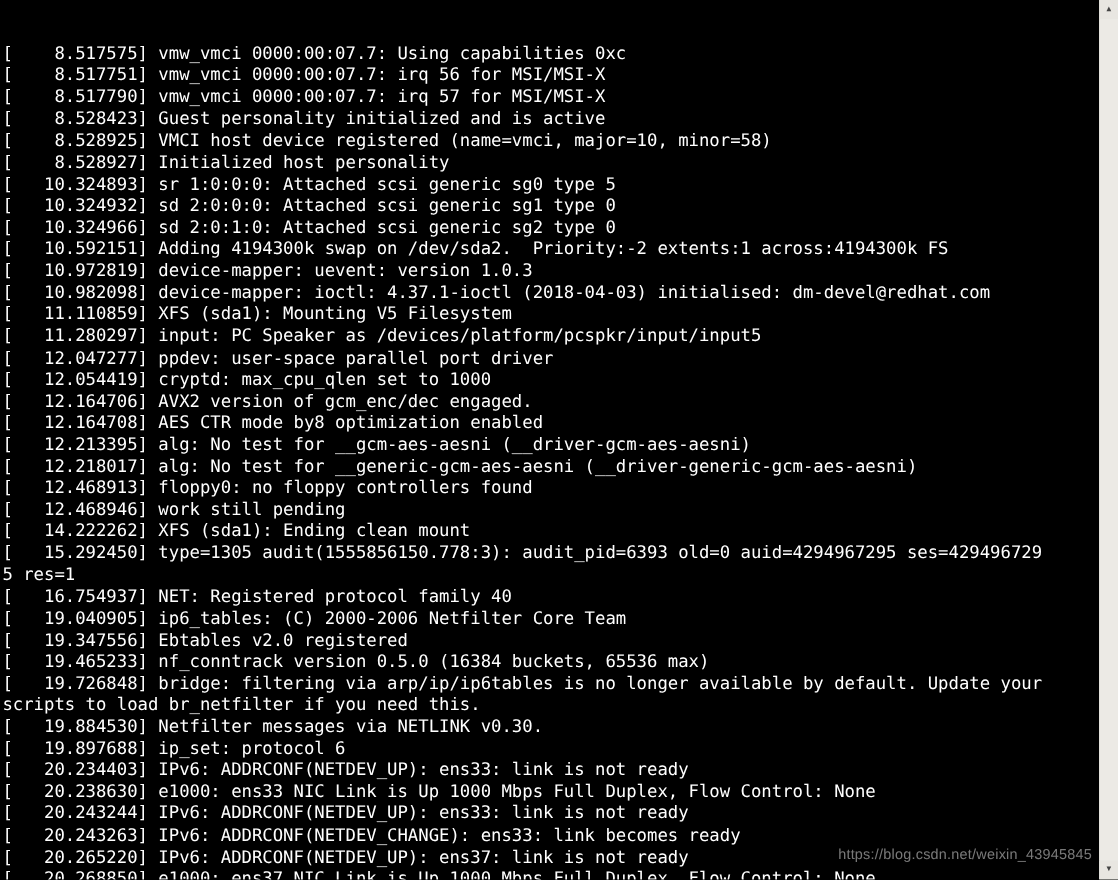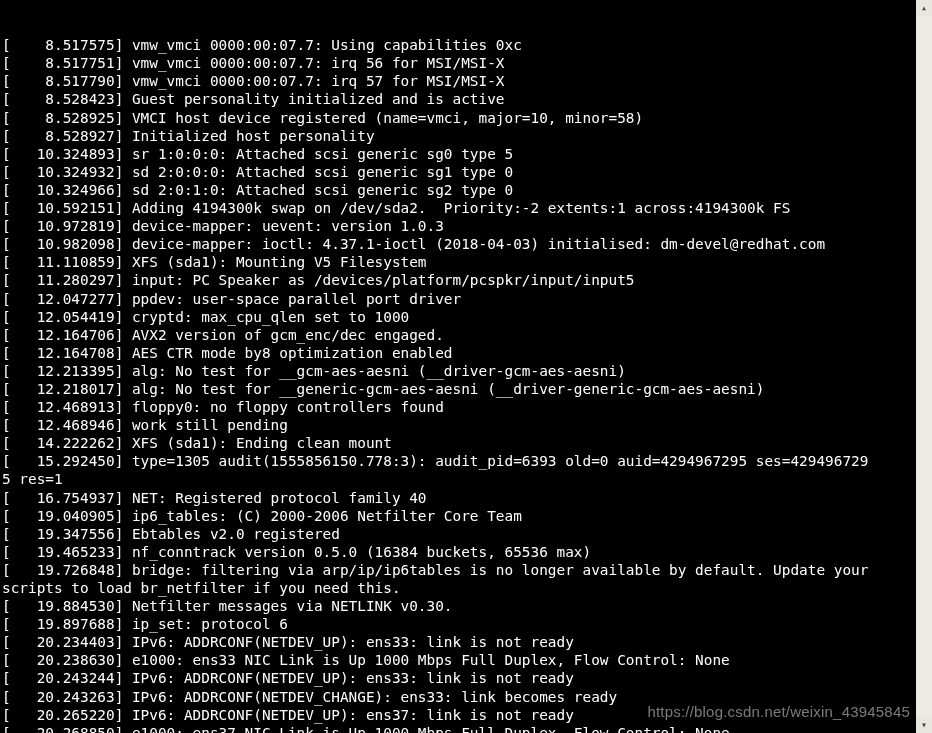--- a/index.html
+++ b/index.html
@@ -47,21 +47,21 @@
     background: #eceae5;
   }
   .scrollbar .arrow.up { position: absolute; top: 0; }
   .scrollbar .arrow.down { position: absolute; bottom: 0; }
   .watermark {
     position: absolute;
     right: 22px;
     bottom: 12px;
     color: rgba(220,220,220,0.55);
     font-family: Arial, sans-serif;
-    font-size: 15px;
+    font-size: 12px;
     letter-spacing: 0.2px;
     pointer-events: none;
   }
 </style>
 </head>
 <body>
 
 <div class="terminal">
   <div id="lines">[    8.517575] vmw_vmci 0000:00:07.7: Using capabilities 0xc
 [    8.517751] vmw_vmci 0000:00:07.7: irq 56 for MSI/MSI-X

